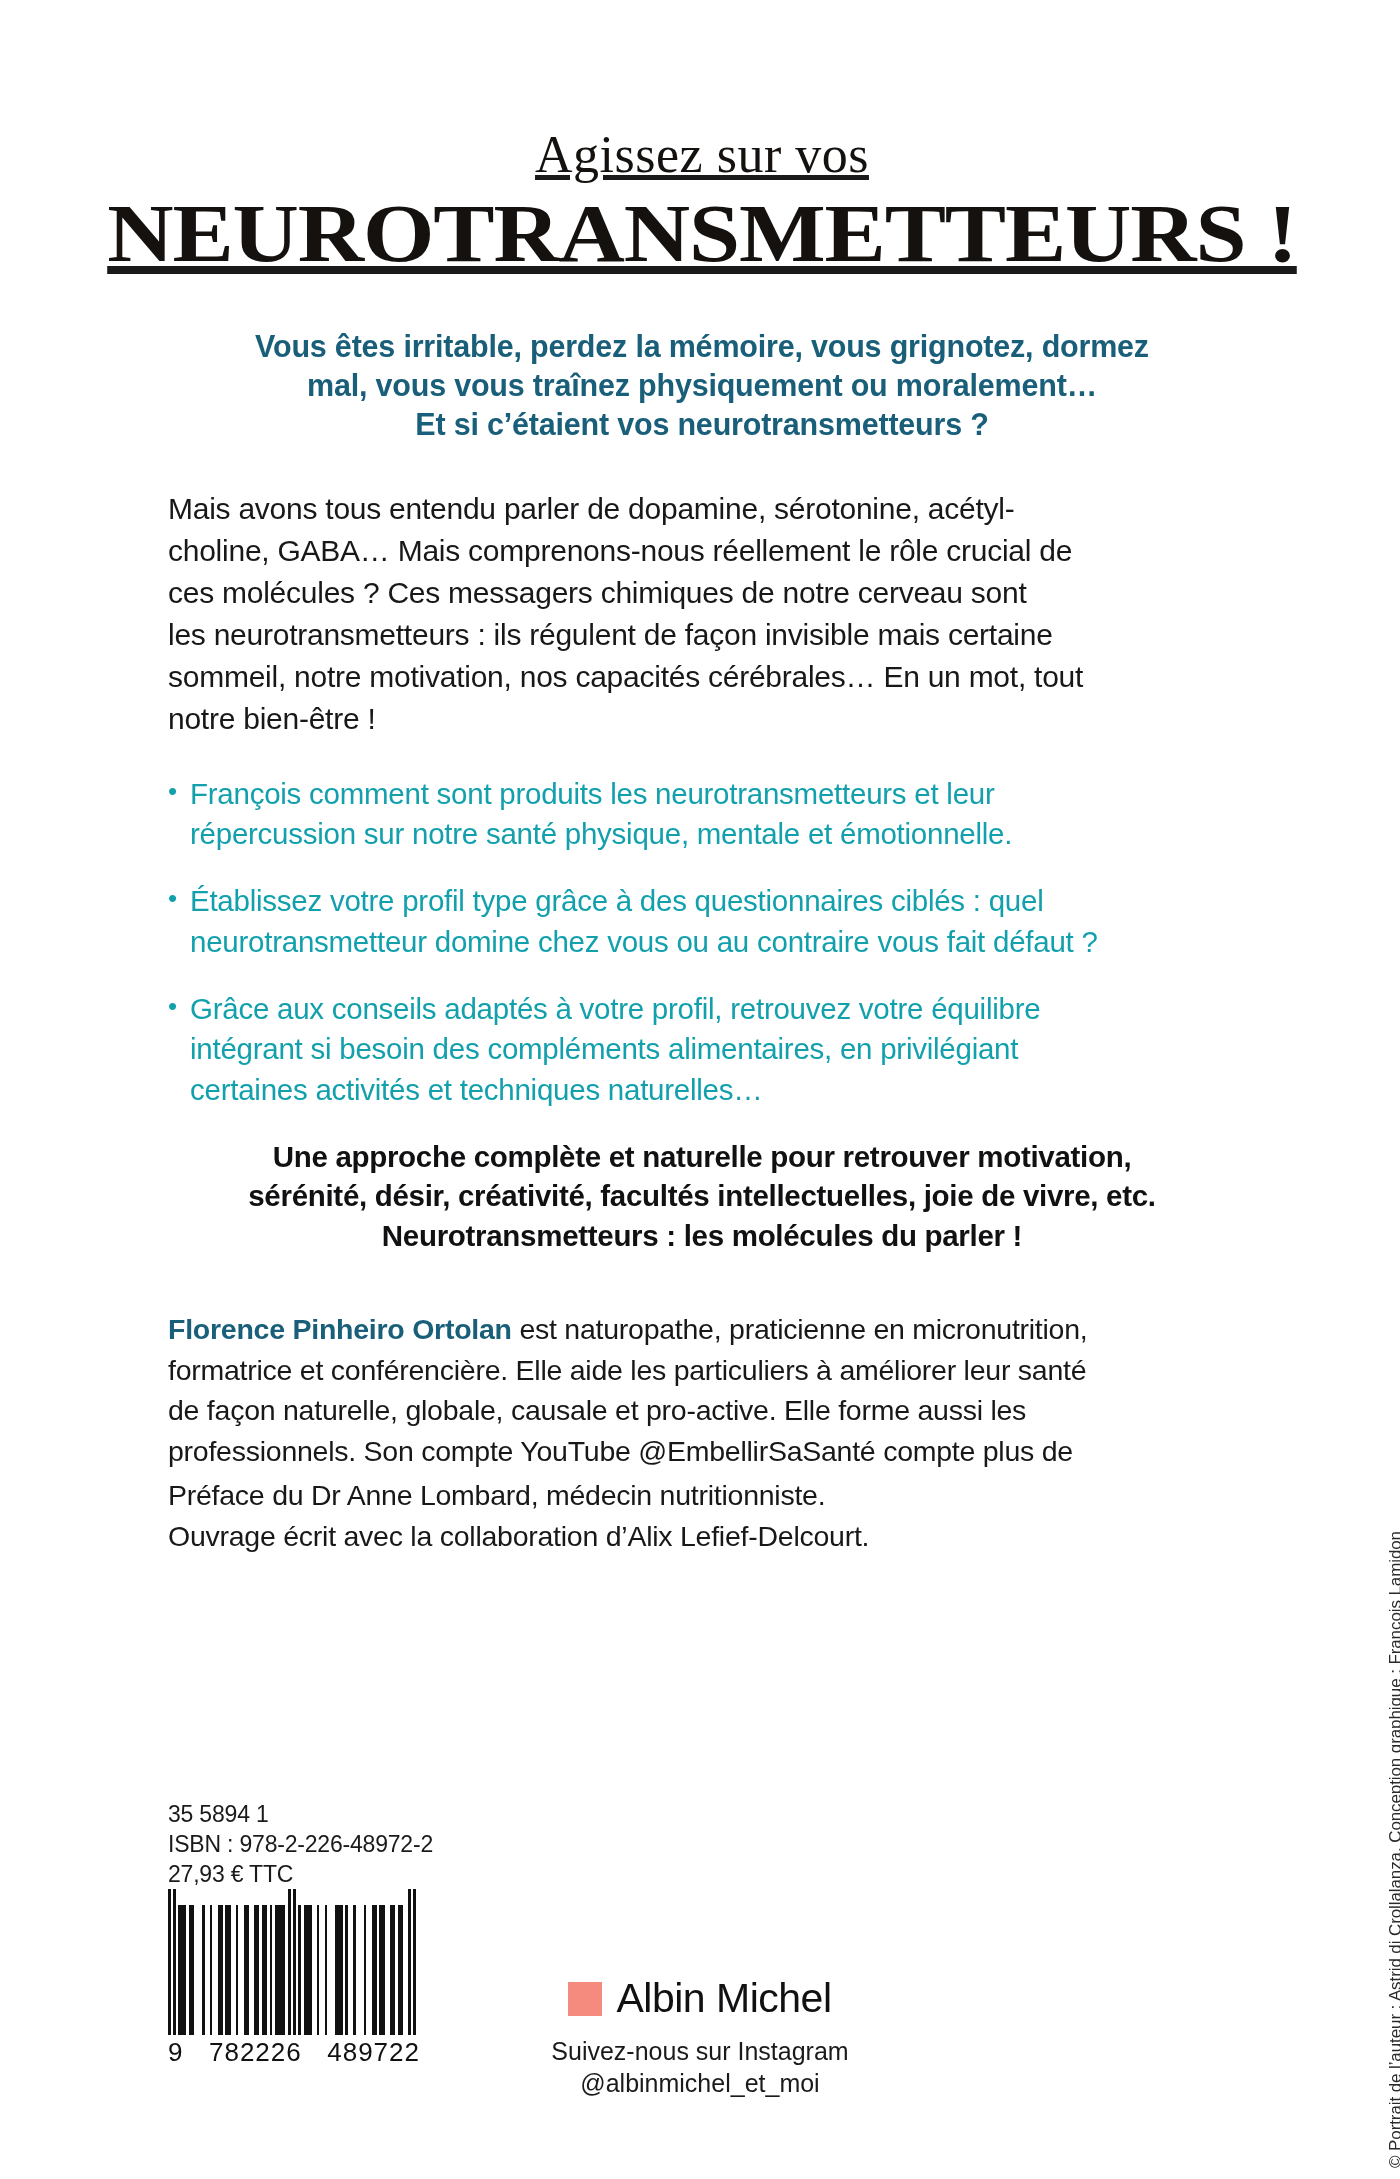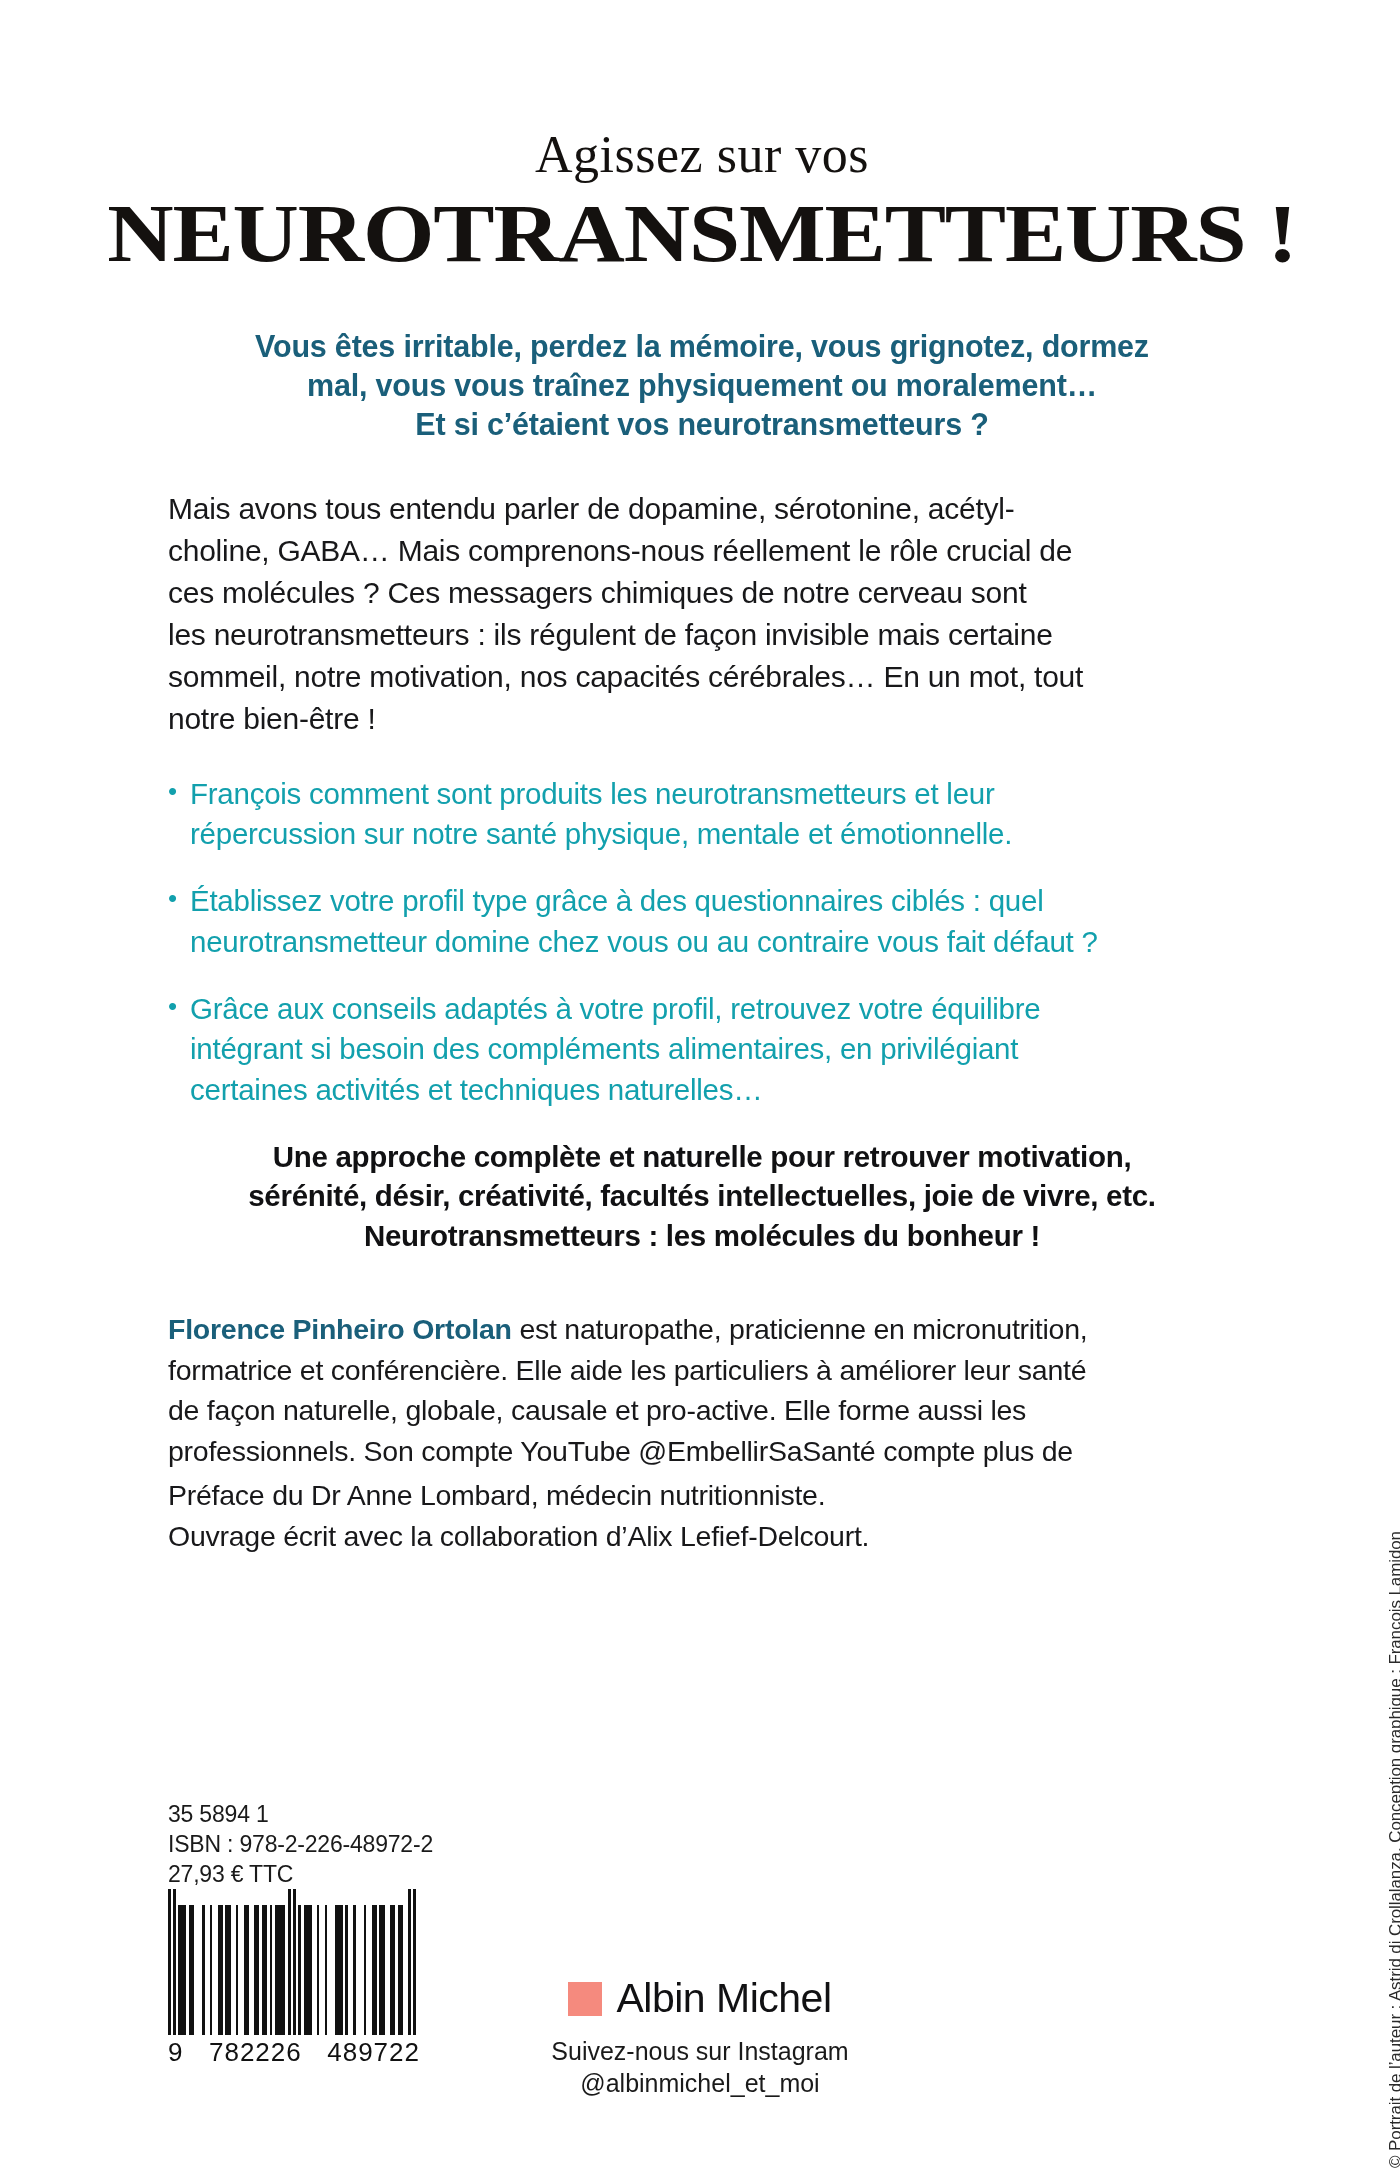--- a/index.html
+++ b/index.html
@@ -27,20 +27,21 @@
     position: absolute;
     left: 168px;
     top: 0;
     width: 1068px;
   }
 
   
   .title-block {
     text-align: center;
     padding-top: 128px;
+    text-decoration: underline;
   }
   .title-kicker {
     font-family: "Liberation Serif", "DejaVu Serif", serif;
     font-size: 52px;
     line-height: 1.05;
     letter-spacing: 0.5px;
     color: #14110f;
     font-weight: 400;
   }
   .title-main {
@@ -272,21 +273,21 @@
           <div>intégrant si besoin des compléments alimentaires, en privilégiant</div>
           <div>certaines activités et techniques naturelles…</div>
         </span>
       </div>
 
     </div>
 
     <div class="conclusion">
       <div>Une approche complète et naturelle pour retrouver motivation,</div>
       <div>sérénité, désir, créativité, facultés intellectuelles, joie de vivre, etc.</div>
-      <div>Neurotransmetteurs : les molécules du bonheur !</div>
+      <div>Neurotransmetteurs : les molécules du parler !</div>
     </div>
 
     <div class="bio">
       <div><span class="name">Florence Pinheiro Ortolan</span><span> est naturopathe, praticienne en micronutrition,</span></div>
       <div>formatrice et conférencière. Elle aide les particuliers à améliorer leur santé</div>
       <div>de façon naturelle, globale, causale et pro-active. Elle forme aussi les</div>
       <div>professionnels. Son compte YouTube @EmbellirSaSanté compte plus de</div>
       <div class="sep"></div>
       <div>Préface du Dr Anne Lombard, médecin nutritionniste.</div>
       <div>Ouvrage écrit avec la collaboration d’Alix Lefief-Delcourt.</div>

